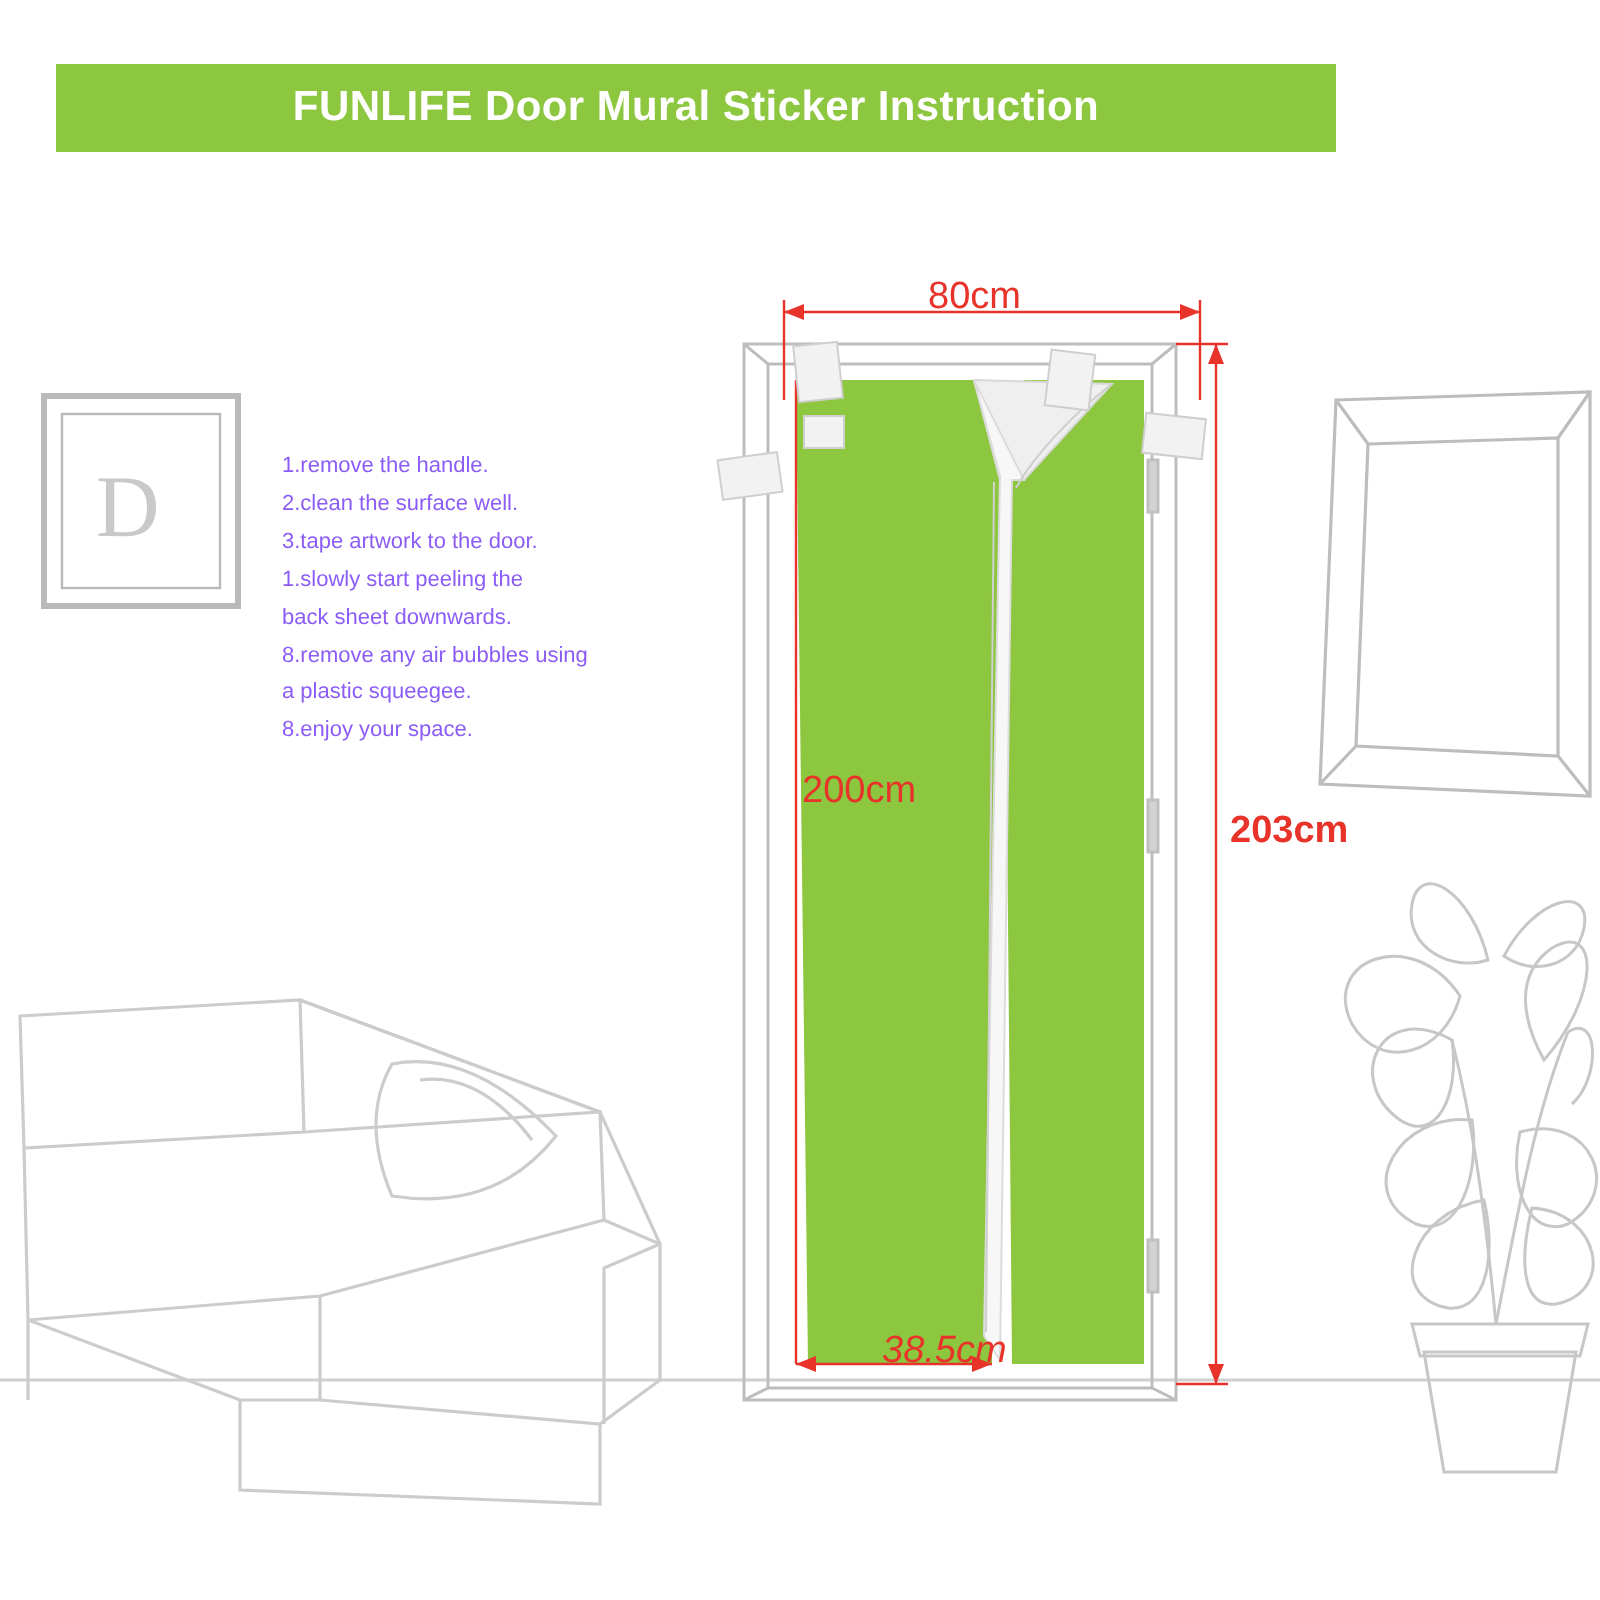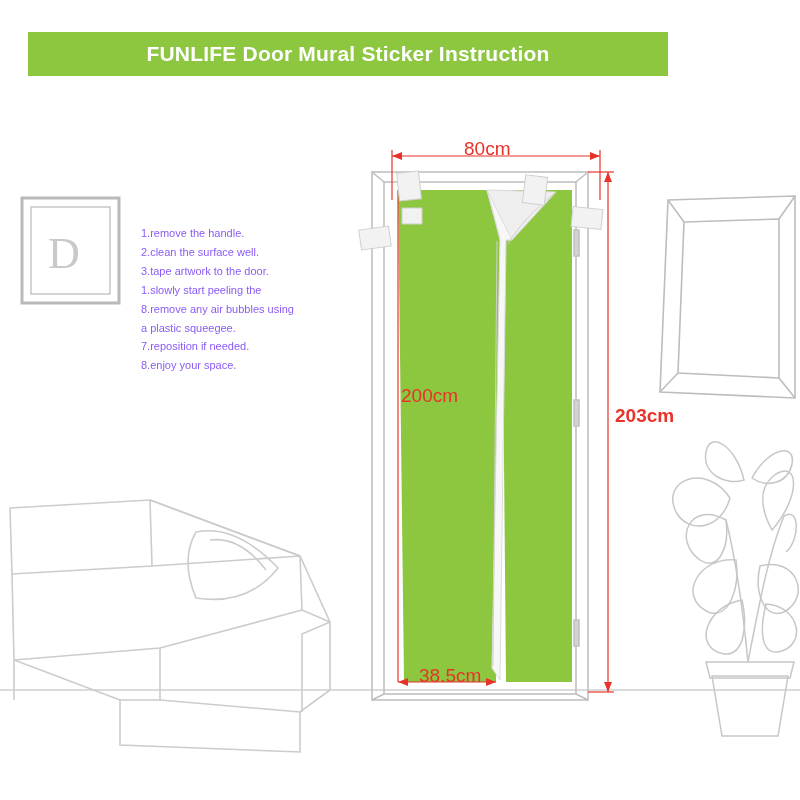--- a/index.html
+++ b/index.html
@@ -55,21 +55,21 @@
   
   .dim {
     position: absolute;
     color: #e8332a;
     font-size: 19px;
     white-space: nowrap;
   }
   .dim-80 { left: 464px; top: 138px; }
   .dim-200 { left: 401px; top: 385px; }
   .dim-203 { left: 615px; top: 405px; font-weight: bold; }
-  .dim-385 { left: 419px; top: 665px; }
+  .dim-385 { left: 441px; top: 665px; font-style: italic; }
 
   svg { position: absolute; left: 0; top: 0; }
 </style>
 </head>
 <body>
 
 <div id="stage">
 
   <svg width="800" height="800">
 
@@ -184,23 +184,23 @@
 
   <div class="banner">
     <div class="banner-title">FUNLIFE Door Mural Sticker Instruction</div>
   </div>
 
   <div class="instructions">
     <div>1.remove the handle.</div>
     <div>2.clean the surface well.</div>
     <div>3.tape artwork to the door.</div>
     <div>1.slowly start peeling the</div>
+    <div>back sheet downwards.</div>
     <div>8.remove any air bubbles using</div>
     <div>a plastic squeegee.</div>
-    <div>7.reposition if needed.</div>
     <div>8.enjoy your space.</div>
   </div>
 
   <div class="dim dim-80">80cm</div>
   <div class="dim dim-200">200cm</div>
   <div class="dim dim-203">203cm</div>
   <div class="dim dim-385">38.5cm</div>
 
 </div>
 

